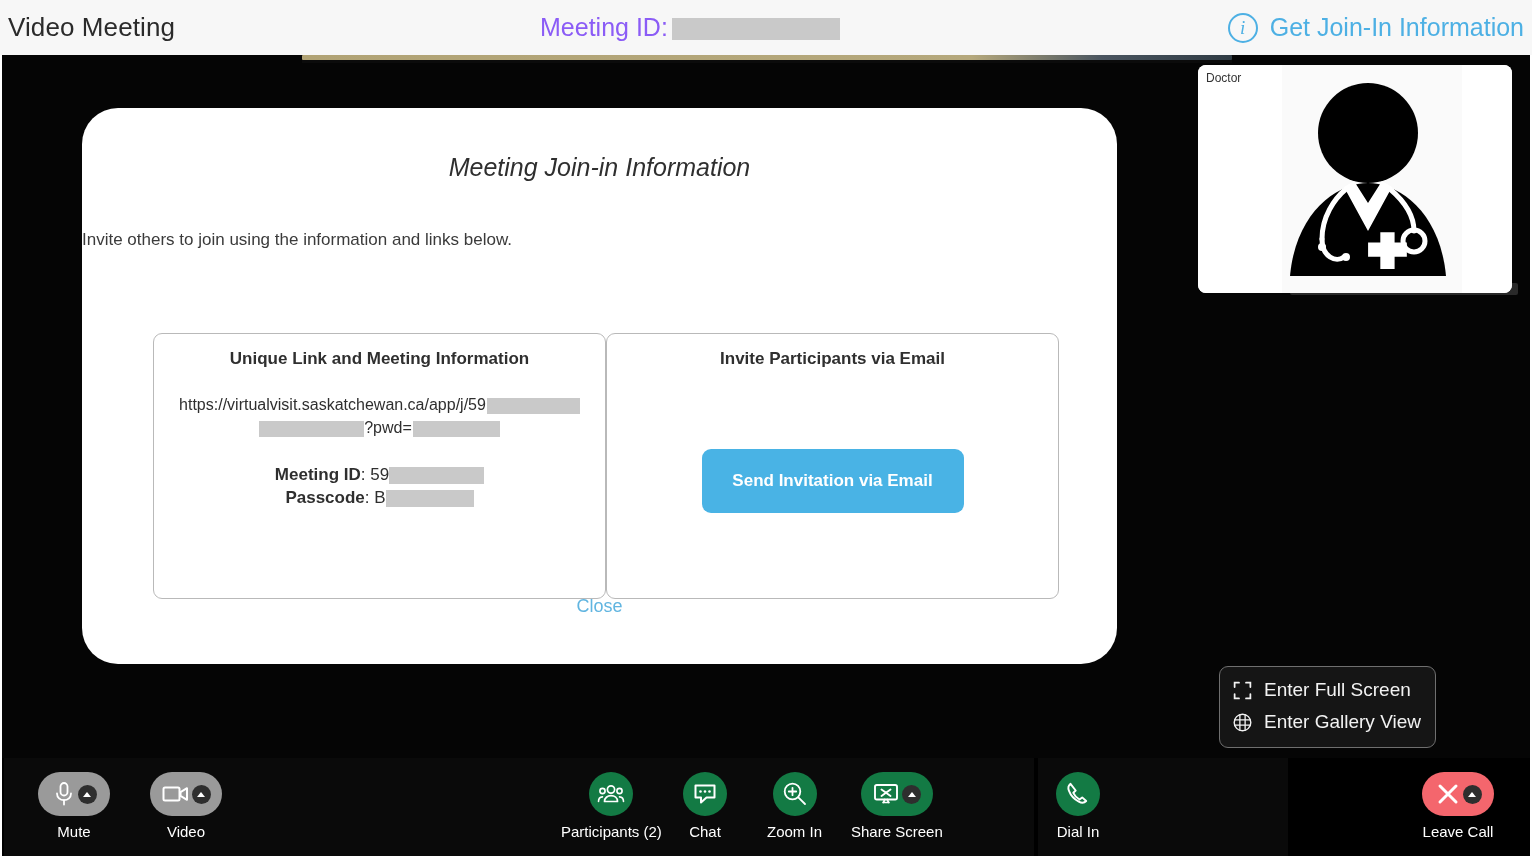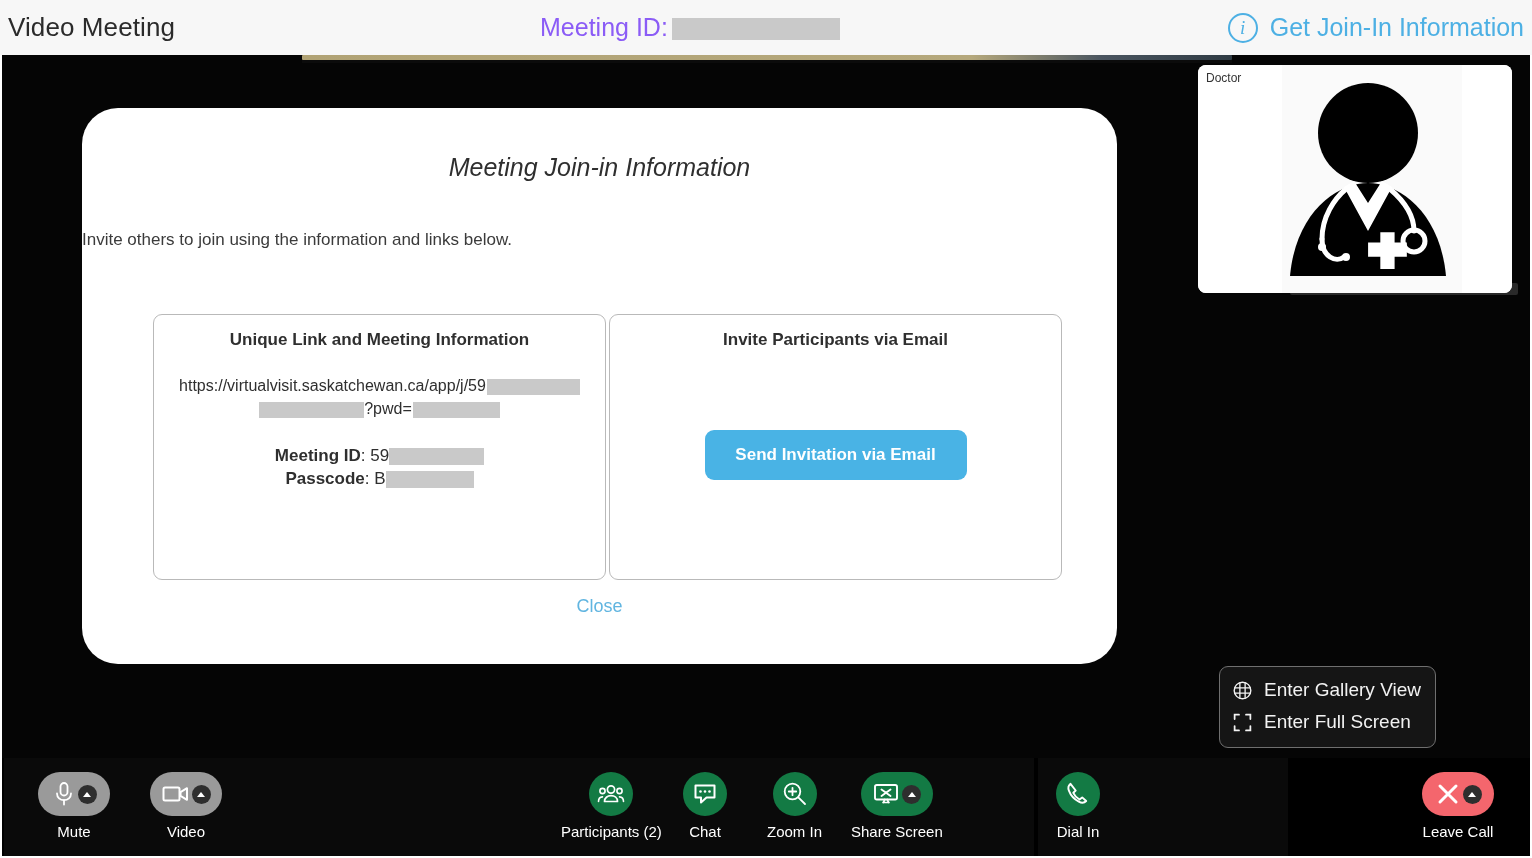--- a/index.html
+++ b/index.html
@@ -154,24 +154,24 @@
     font-style: italic;
   }
   #modal-subtitle {
     margin-top: 48px;
     font-size: 17px;
     color: #3b3b3b;
   }
 
   #panels {
     position: absolute;
-    left: 55px; top: 206px;
+    left: 55px; top: 225px;
     width: 925px;
     display: flex;
-    justify-content: space-between;
+    justify-content: flex-start;
     padding-left: 16px;
   }
 
   .panel {
     width: 453px;
     height: 266px;
     border: 1px solid #b9b9b9;
     border-radius: 9px;
     position: relative;
   }
@@ -221,21 +221,21 @@
   }
   #copy-row span { cursor: pointer; }
 
   
   #send-email-btn {
     position: absolute;
     left: 50%;
     transform: translateX(-50%);
     top: 115px;
     width: 262px;
-    height: 50px;
+    height: 64px;
     background: #49b3e5;
     color: #ffffff;
     border: none;
     border-radius: 9px;
     font-size: 17px;
     font-weight: bold;
     font-family: "Liberation Sans", sans-serif;
     cursor: pointer;
   }
 
@@ -425,30 +425,30 @@
         </div>
 
       </div>
 
       <div id="close-btn">Close</div>
     </div>
 
     <div id="view-menu">
       <div class="view-item">
         <svg class="view-ico" viewBox="0 0 24 24">
+          <path d="M3 8V3h5M21 8V3h-5M3 16v5h5M21 16v5h-5" stroke="#f2f2f2" stroke-width="2" fill="none" stroke-linecap="round"></path>
+        </svg>
+        <span>Enter Full Screen</span>
+      </div>
+      <div class="view-item">
+        <svg class="view-ico" viewBox="0 0 24 24">
           <circle cx="12" cy="12" r="9.5" stroke="#f2f2f2" stroke-width="1.6" fill="none"></circle>
           <path d="M2.5 9h19M2.5 15h19M9 2.5v19M15 2.5v19" stroke="#f2f2f2" stroke-width="1.5" fill="none"></path>
         </svg>
         <span>Enter Gallery View</span>
-      </div>
-      <div class="view-item">
-        <svg class="view-ico" viewBox="0 0 24 24">
-          <path d="M3 8V3h5M21 8V3h-5M3 16v5h5M21 16v5h-5" stroke="#f2f2f2" stroke-width="2" fill="none" stroke-linecap="round"></path>
-        </svg>
-        <span>Enter Full Screen</span>
       </div>
     </div>
 
     <div id="bottom-bar">
       <div class="bar-seg" id="seg-left"></div>
       <div class="bar-seg" id="seg-right"></div>
 
       <div class="ctl" id="ctl-mute">
         <div class="pill">
           <svg class="ico-svg" width="24" height="26" viewBox="0 0 24 26">

